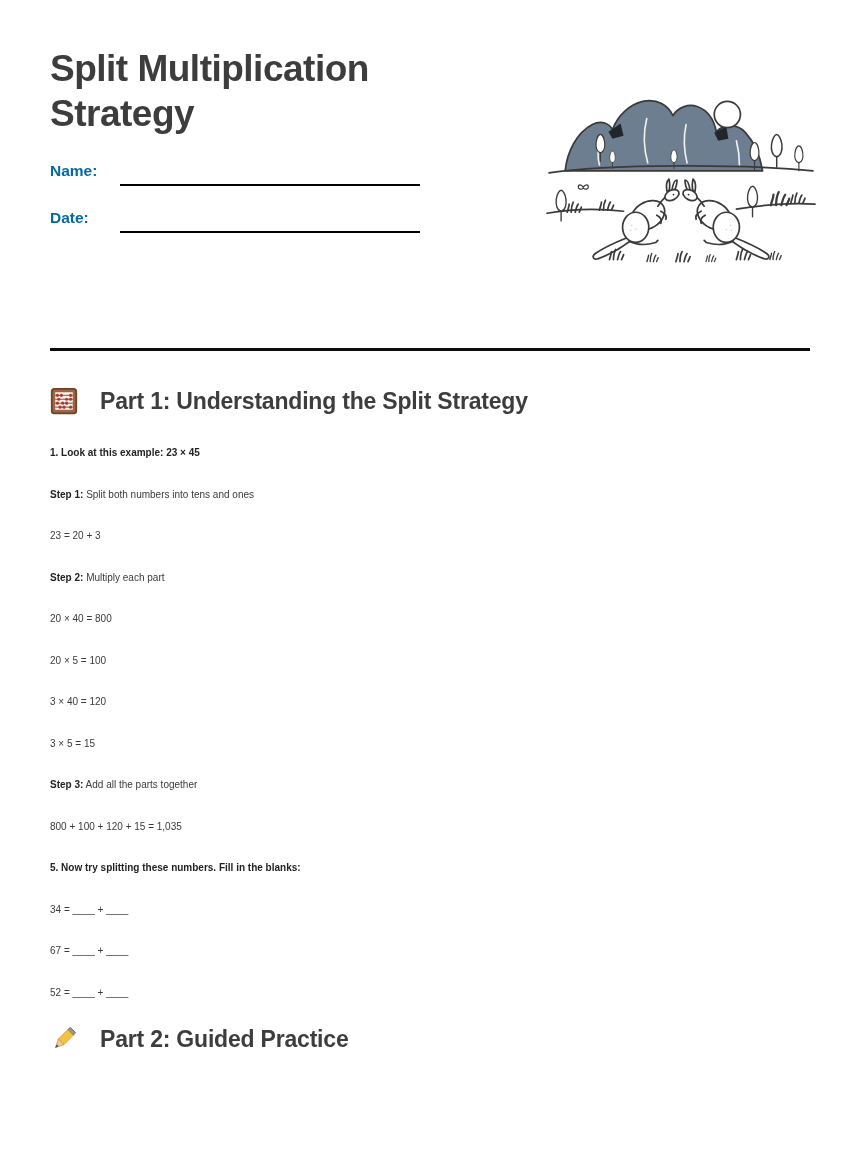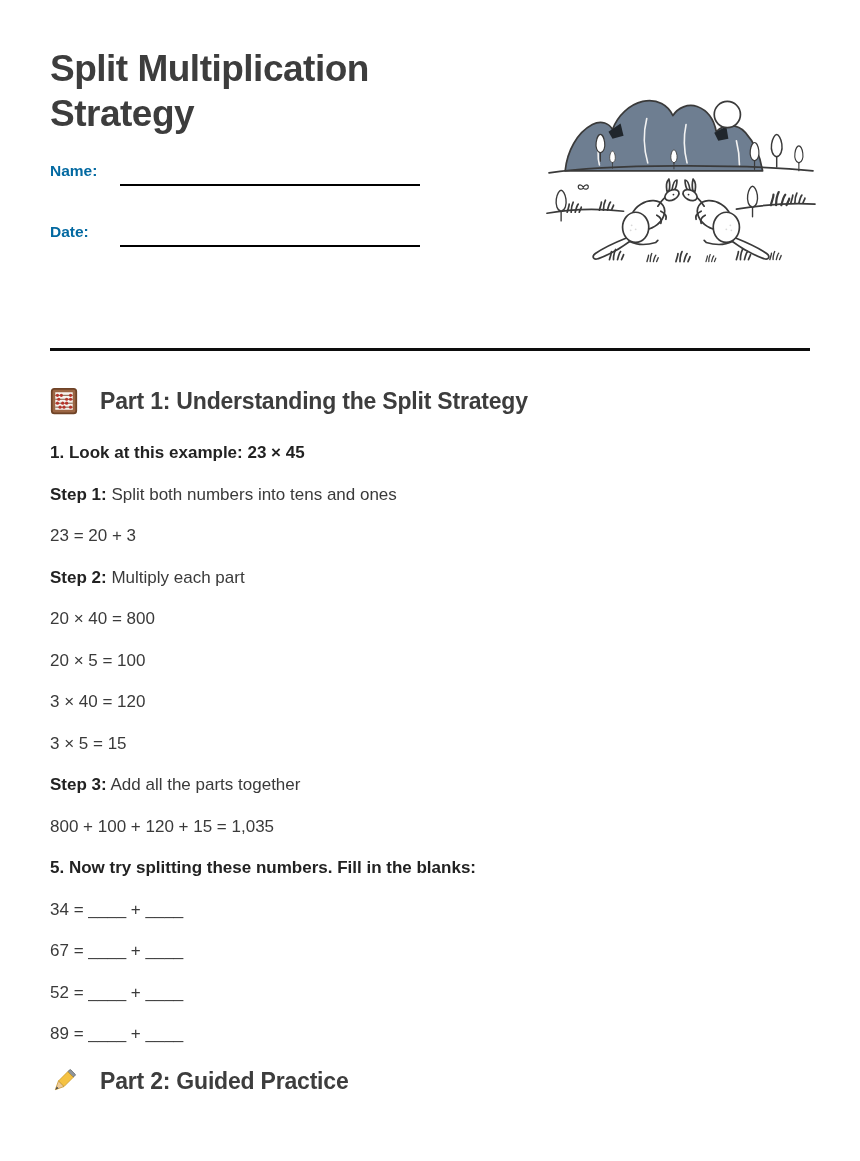--- a/index.html
+++ b/index.html
@@ -8,39 +8,39 @@
     position:relative; width:860px; height:1161px; background:#ffffff;
     font-family:"Liberation Sans","DejaVu Sans",sans-serif; overflow:hidden;
   }
   .page-title {
     position:absolute; left:50px; top:46px; width:440px;
     font-size:37px; line-height:45px; font-weight:700; color:#3d3d3d;
     letter-spacing:-0.5px;
   }
   .field-row { position:absolute; left:50px; display:flex; align-items:flex-end; }
   .field-row.name { top:162px; }
-  .field-row.date { top:223px;align-items:flex-end; }
+  .field-row.date { top:209px;align-items:flex-end; }
   .field-label { font-size:15.5px; font-weight:700; color:#0369a1; width:70px; padding-bottom:6px; }
   .field-line {
     display:inline-block; width:300px; height:24px;
     border-bottom:2px solid #000; margin-left:0;
   }
   .illustration { position:absolute; left:545px; top:90px; width:272px; height:180px; }
   .illustration svg { width:100%; height:100%; }
   .divider { position:absolute; left:50px; top:348px; width:760px; height:3px; background:#0d0d0d; border:none; }
   .content { position:absolute; left:50px; top:386px; width:760px; }
   h2.section-heading {
     display:flex; align-items:center; gap:22px;
     font-size:23px; line-height:30px; font-weight:700; color:#3d3d3d;
     margin:0 0 27px 0; letter-spacing:-0.2px;
   }
   h2.section-heading.part2 { margin-top:12px; margin-bottom:0; }
   .icon-box { width:28px; height:28px; flex:0 0 28px; display:inline-flex; }
   .icon-box svg { width:100%; height:100%; }
-  .content p { font-size:17px; line-height:20.5px; color:#3a3a3a; margin:16px 0 21px 0; }
+  .content p { font-size:10px; line-height:20.5px; color:#3a3a3a; margin:16px 0 21px 0; }
   .content p.bold-line { font-weight:700; color:#222222; }
   .content p strong { font-weight:700; color:#222222; }
 </style>
 </head>
 <body>
 
 <div class="page">
 
   <h1 class="page-title">Split Multiplication Strategy</h1>
 
@@ -166,21 +166,20 @@
     <p>3 × 40 = 120</p>
     <p>3 × 5 = 15</p>
 
     <p><strong>Step 3:</strong> <span>Add all the parts together</span></p>
     <p>800 + 100 + 120 + 15 = 1,035</p>
 
     <p class="bold-line">5. Now try splitting these numbers. Fill in the blanks:</p>
     <p>34 = ____ + ____</p>
     <p>67 = ____ + ____</p>
     <p>52 = ____ + ____</p>
-    <p>89 = ____ + ____</p>
 
     <h2 class="section-heading part2">
       <span class="icon-box">
         <svg viewBox="0 0 32 32" xmlns="http://www.w3.org/2000/svg">
           <g transform="rotate(45 16 16)">
             <rect x="11.5" y="1.5" width="9" height="4" rx="1" fill="#8e9499" stroke="#5f6468" stroke-width="0.8"></rect>
             <rect x="11.5" y="5.5" width="9" height="15" fill="#f5c242" stroke="#c79322" stroke-width="0.8"></rect>
             <path d="M11.5,20.5 L20.5,20.5 L16,30 Z" fill="#edcB9b" stroke="#c79322" stroke-width="0.8"></path>
             <path d="M14.5,26.2 L17.5,26.2 L16,30 Z" fill="#4a4a4a" stroke="none"></path>
           </g>

